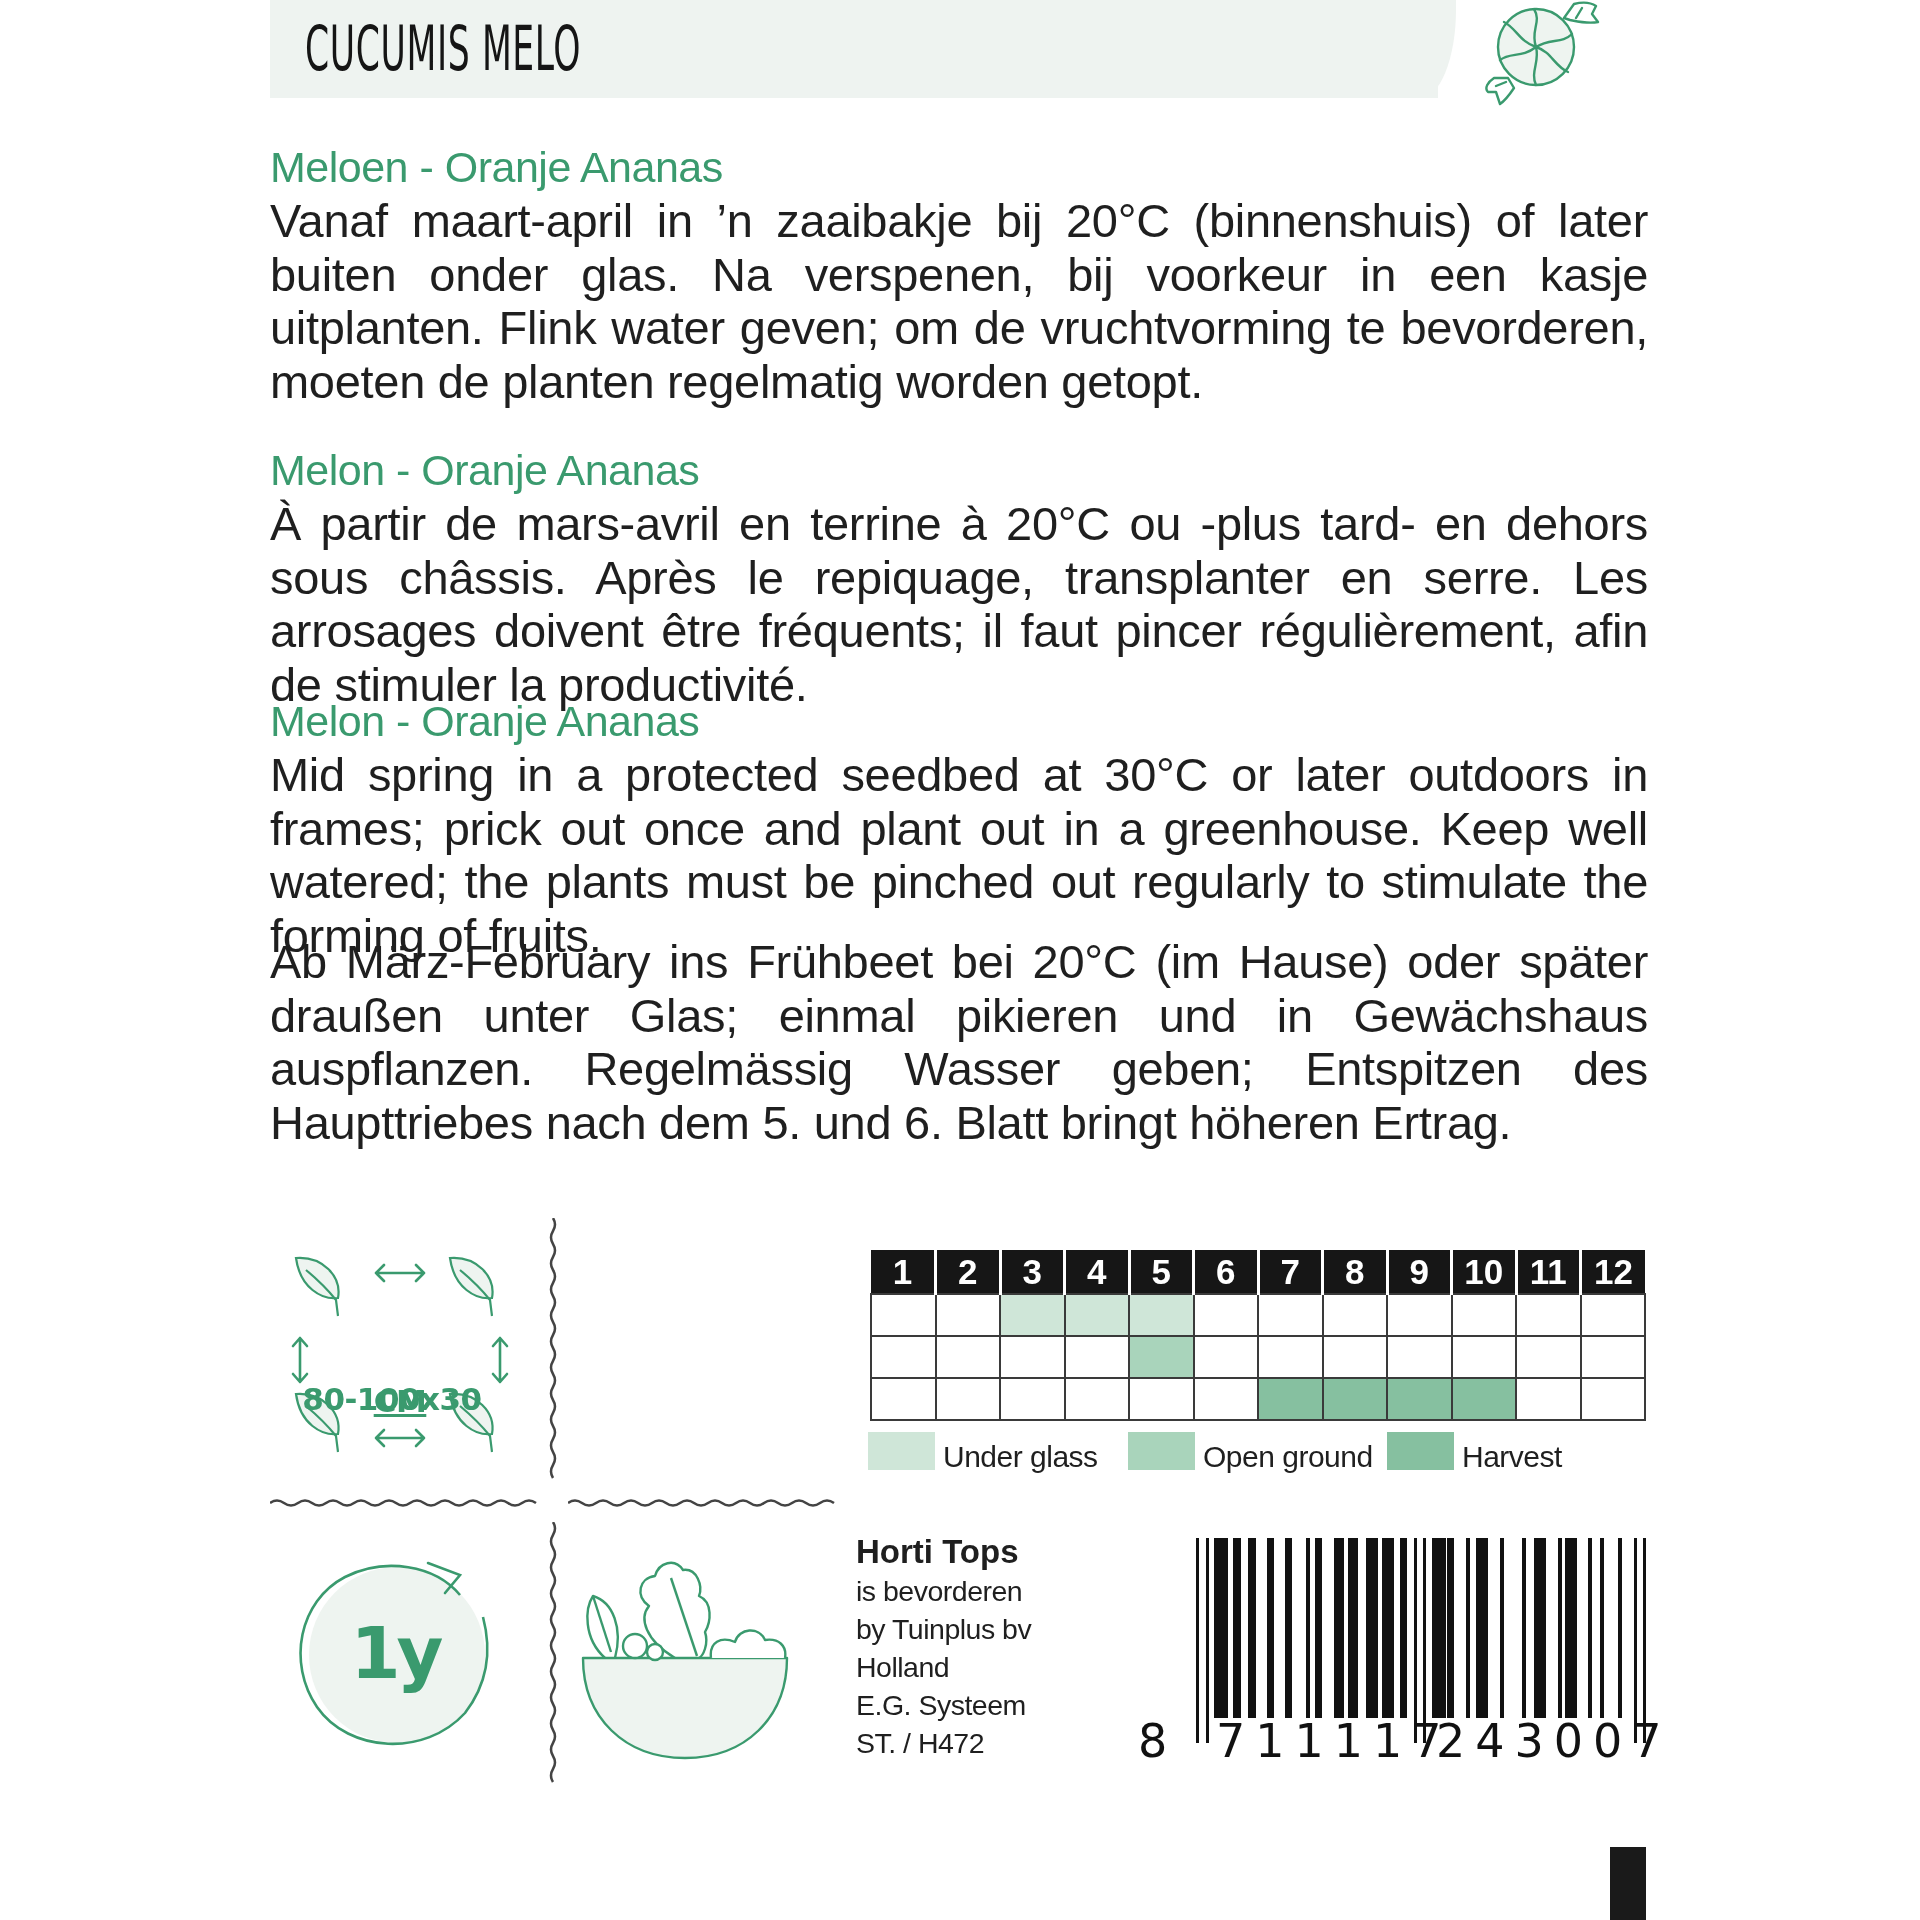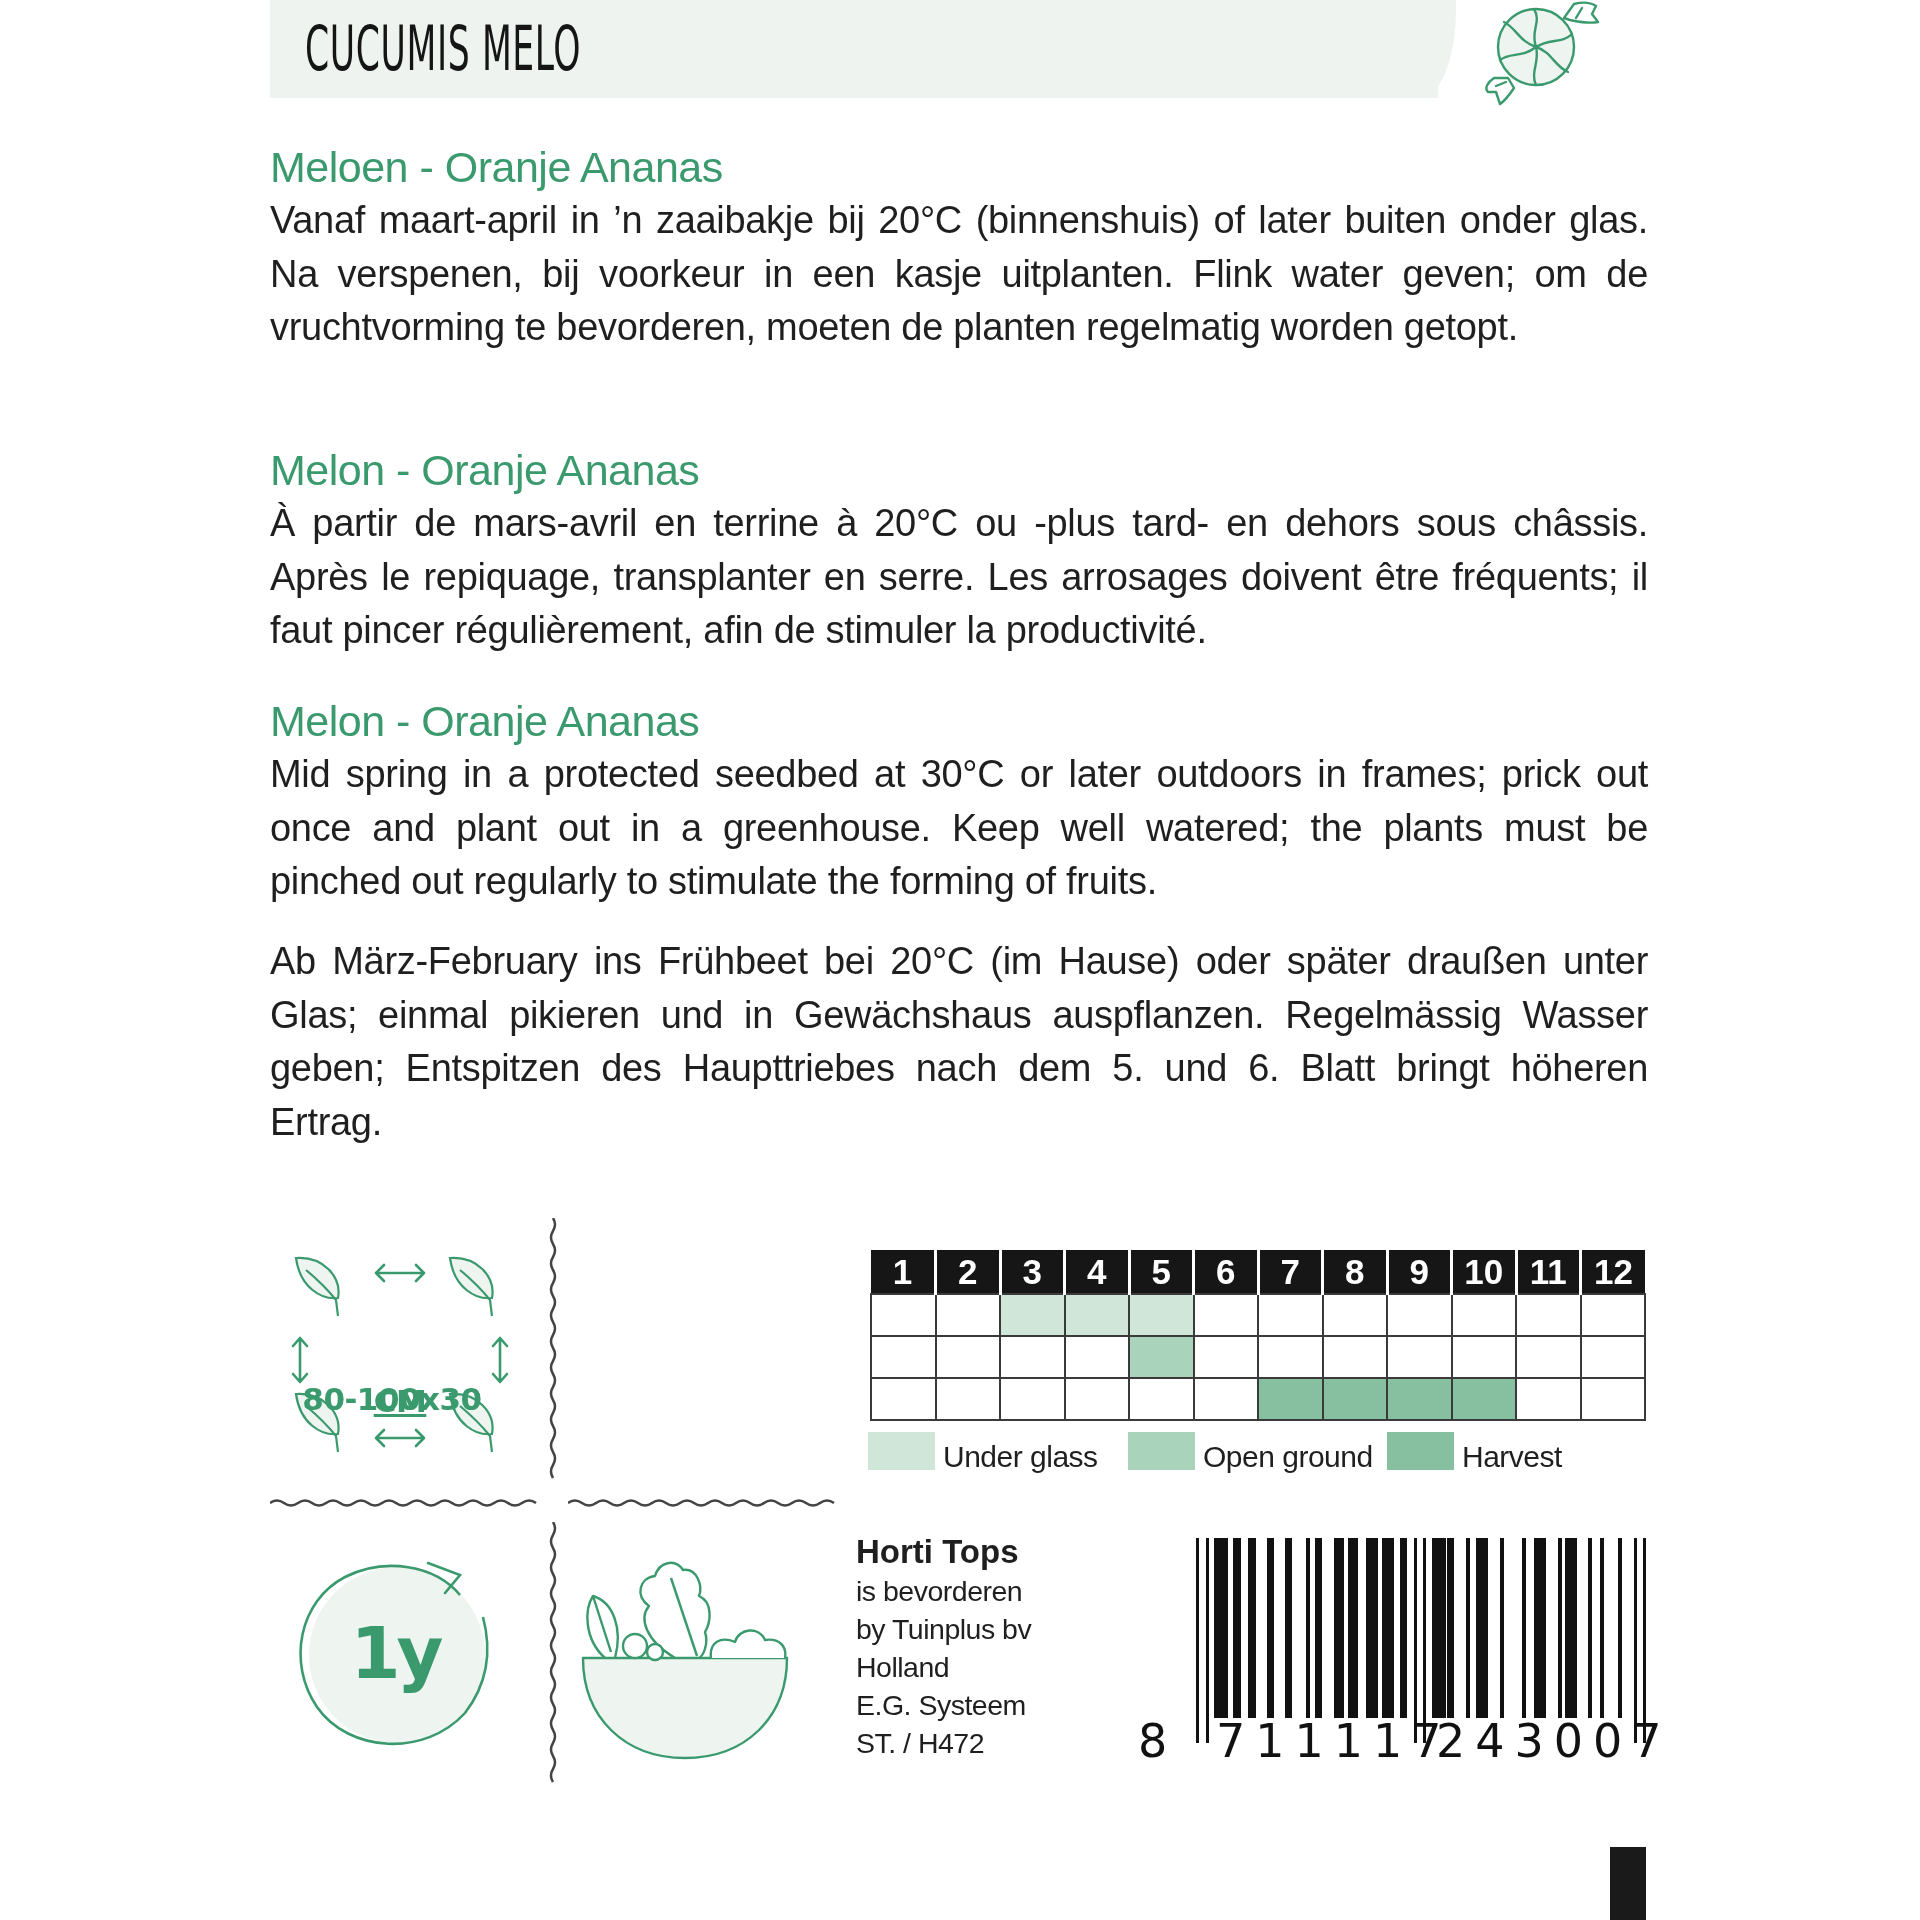--- a/index.html
+++ b/index.html
@@ -24,21 +24,21 @@
   }
   .candy { left: 1470px; top: 0; width: 140px; height: 110px; }
 
   
   .section { position: absolute; left: 270px; width: 1378px; }
   .section h2 {
     margin: 0; color: #3a9a6e; font-family: "Liberation Sans", sans-serif; font-weight: 400;
     font-size: 43px; line-height: 54px; letter-spacing: -0.5px;
   }
   .section p {
-    margin: 0; font-family: "Liberation Sans", sans-serif; font-size: 38px; line-height: 53.5px;
+    margin: 0; font-family: "Liberation Sans", sans-serif; font-size: 47px; line-height: 53.5px;
     text-align: justify; color: #1f1f1f; letter-spacing: -0.3px;
   }
   .section p.last-left { text-align-last: left; }
 
   
   .wavy-v, .wavy-h { position: absolute; }
 
   
   .cal { left: 870px; top: 1250px; width: 776px; }
   .cal table { border-collapse: collapse; width: 776px; table-layout: fixed; }

